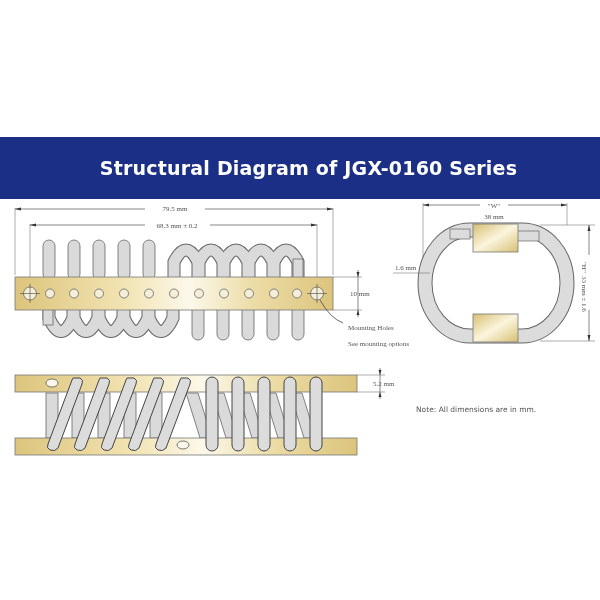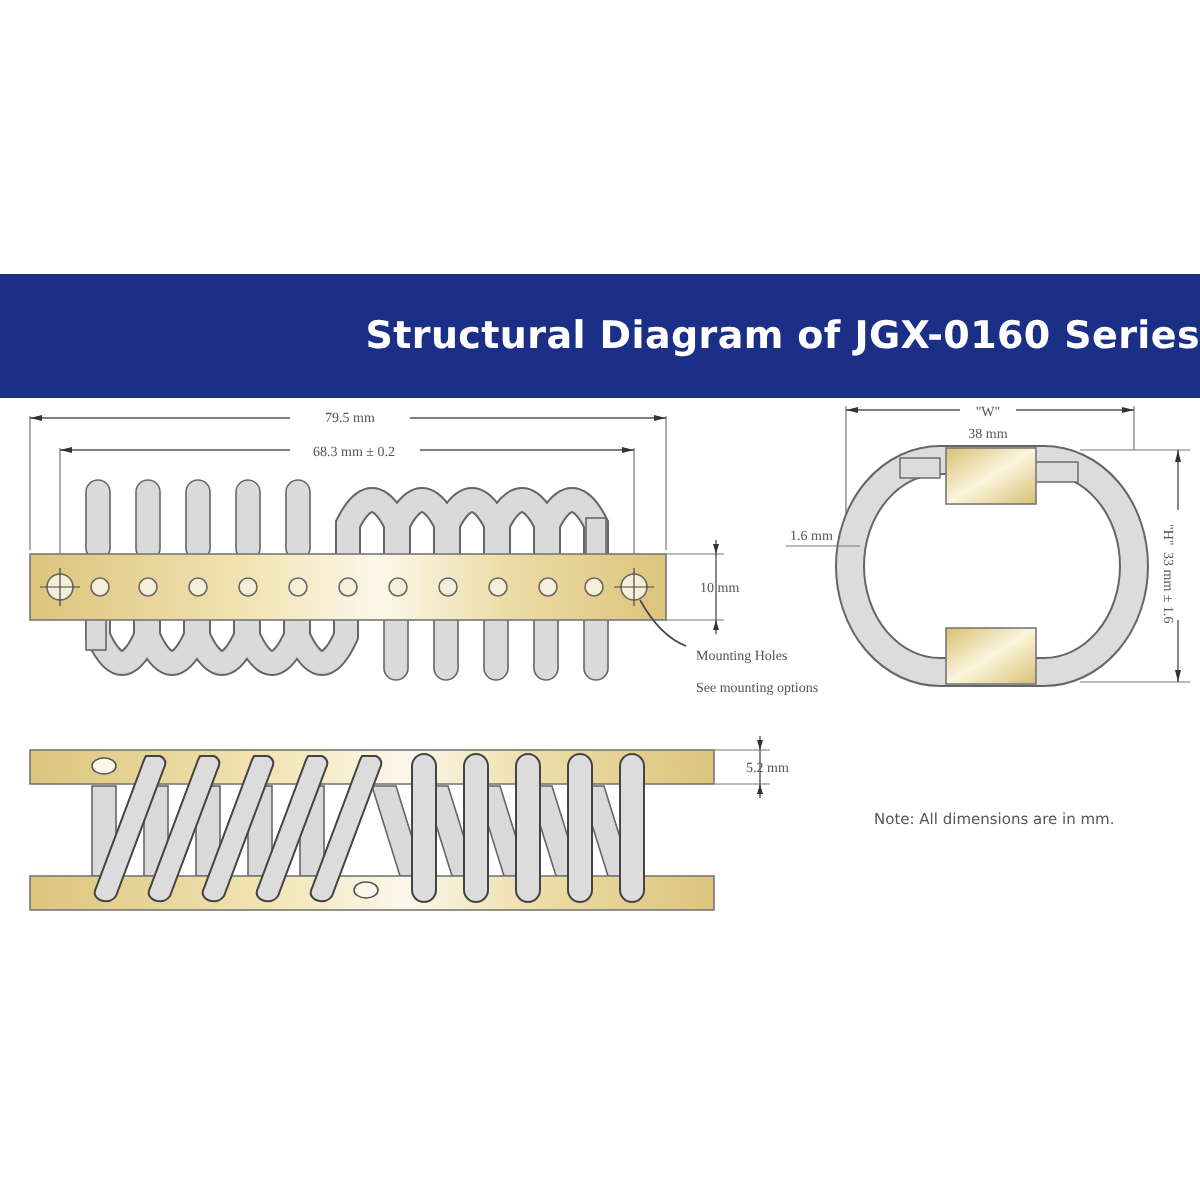--- a/index.html
+++ b/index.html
@@ -1,21 +1,21 @@
 <!DOCTYPE html>
 <html><head>
 <meta charset="utf-8">
 <style>
   html, body { margin:0; padding:0; background:#ffffff; }
   body { width:600px; height:600px; position:relative; overflow:hidden; font-family:"Liberation Sans", sans-serif; }
   .banner { position:absolute; left:0; top:137px; width:600px; height:62px; background:#1b2f86; }
-  .banner-title { position:absolute; left:0; right:0; top:20px; text-align:right; color:#ffffff; font-family:"DejaVu Sans", sans-serif; font-weight:bold; font-size:19px; letter-spacing:0.2px; padding-left:17px; }
+  .banner-title { position:absolute; left:0; right:0; top:20px; text-align:center; color:#ffffff; font-family:"DejaVu Sans", sans-serif; font-weight:bold; font-size:19px; letter-spacing:0.2px; padding-left:17px; }
   svg { position:absolute; left:0; top:0; }
   .dim { font-family:"Liberation Serif", serif; font-size:7px; fill:#555; }
-  .note { position:absolute; left:437px; top:405px; font-size:7.5px; color:#555; font-family:"DejaVu Sans", sans-serif; }
+  .note { position:absolute; left:416px; top:405px; font-size:7.5px; color:#555; font-family:"DejaVu Sans", sans-serif; }
 </style>
 </head>
 <body>
 
 <div class="banner">
   <div class="banner-title">Structural Diagram of JGX-0160 Series</div>
 </div>
 
 <svg width="600" height="600" viewBox="0 0 600 600">
   <defs>

